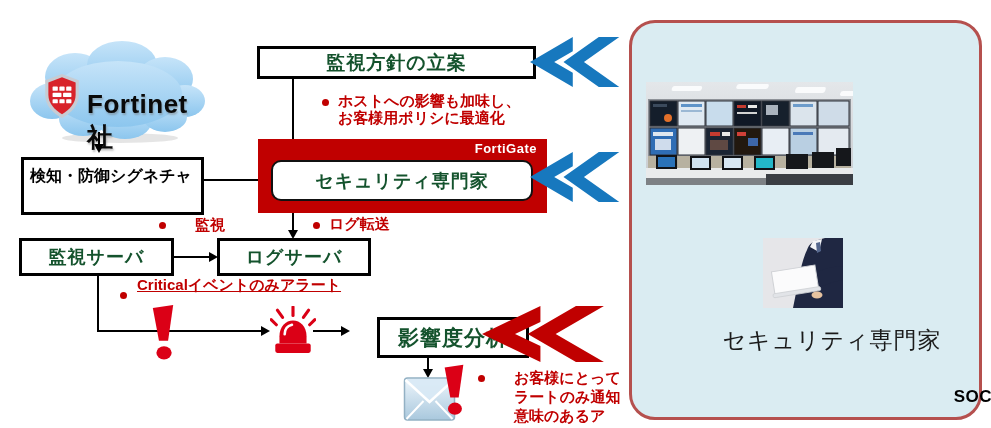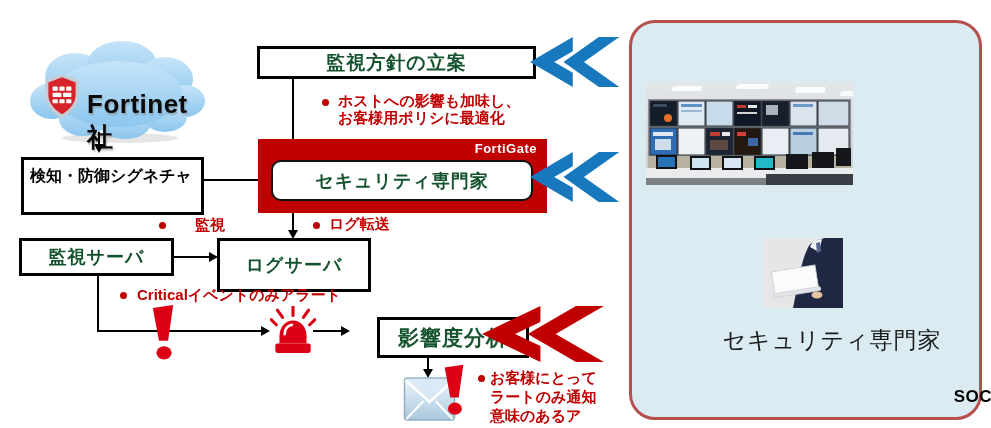--- a/index.html
+++ b/index.html
@@ -143,26 +143,26 @@
   </svg>
 
   <div class="dot" style="left:159px; top:222px;"></div>
   <div class="rtext" style="left:175px; top:216px;margin-left:20px;">監視</div>
   <div class="dot" style="left:313px; top:222px;"></div>
   <div class="rtext" style="left:329px; top:216px;font-family:Liberation Serif, serif;">ログ転送</div>
 
   <div class="dbox" style="left:19px; top:238px; width:155px; height:38px;">
     <span class="blue-t" style="font-size:18px;">監視サーバ</span>
   </div>
-  <div class="dbox" style="left:217px; top:238px; width:154px; height:54px;justify-content:center;">
+  <div class="dbox" style="left:217px; top:238px; width:154px; height:38px;justify-content:center;">
     <span class="blue-t" style="font-size:18px;">ログサーバ</span>
   </div>
 
   <div class="dot" style="left:120px; top:292px;"></div>
-  <div class="rtext" style="left:137px; top:286px;">Criticalイベントのみアラート</div>
+  <div class="rtext" style="left:137px; top:276px;text-decoration:underline;">Criticalイベントのみアラート</div>
 
   <svg class="abs" style="left:147px; top:305px;" width="32" height="55" viewBox="0 0 30 54">
     <polygon points="5,3 25,0 20,35 11,35" fill="#DB0016"></polygon>
     <ellipse cx="16" cy="47" rx="7.5" ry="6.5" fill="#DB0016"></ellipse>
   </svg>
 
   <svg class="abs" style="left:270px; top:306px;" width="46" height="50" viewBox="0 0 44 48">
     <g stroke="#DB0016" stroke-width="3" stroke-linecap="round">
       <line x1="22" y1="9" x2="22" y2="1"></line>
       <line x1="12" y1="11" x2="7" y2="4"></line>
@@ -196,21 +196,21 @@
     <path d="M2 3 L26 25 L50 3" stroke="#ffffff" stroke-width="2.5" fill="none"></path>
     <path d="M3 42 L20 24 M32 24 L49 42" stroke="#ffffff" stroke-width="2" fill="none"></path>
   </svg>
 
   <svg class="abs" style="left:440px; top:364px;" width="28" height="52" viewBox="0 0 30 54">
     <polygon points="5,3 25,0 20,35 11,35" fill="#DB0016"></polygon>
     <ellipse cx="16" cy="47" rx="7.5" ry="6.5" fill="#DB0016"></ellipse>
   </svg>
 
   <div class="dot" style="left:478px; top:375px;"></div>
-  <div class="rtext" style="left:490px; top:368px; line-height:19px;">
+  <div class="rtext" style="left:514px; top:368px; line-height:19px;">
     <div>お客様にとって</div>
     <div>ラートのみ通知</div>
     <div>意味のあるア</div>
   </div>
 
   <div id="soc-panel"></div>
 
   <svg class="abs" style="left:646px; top:82px;" width="207" height="103" viewBox="0 0 207 103">
     <defs>
       <linearGradient id="ceil" x1="0" y1="0" x2="0" y2="1">

